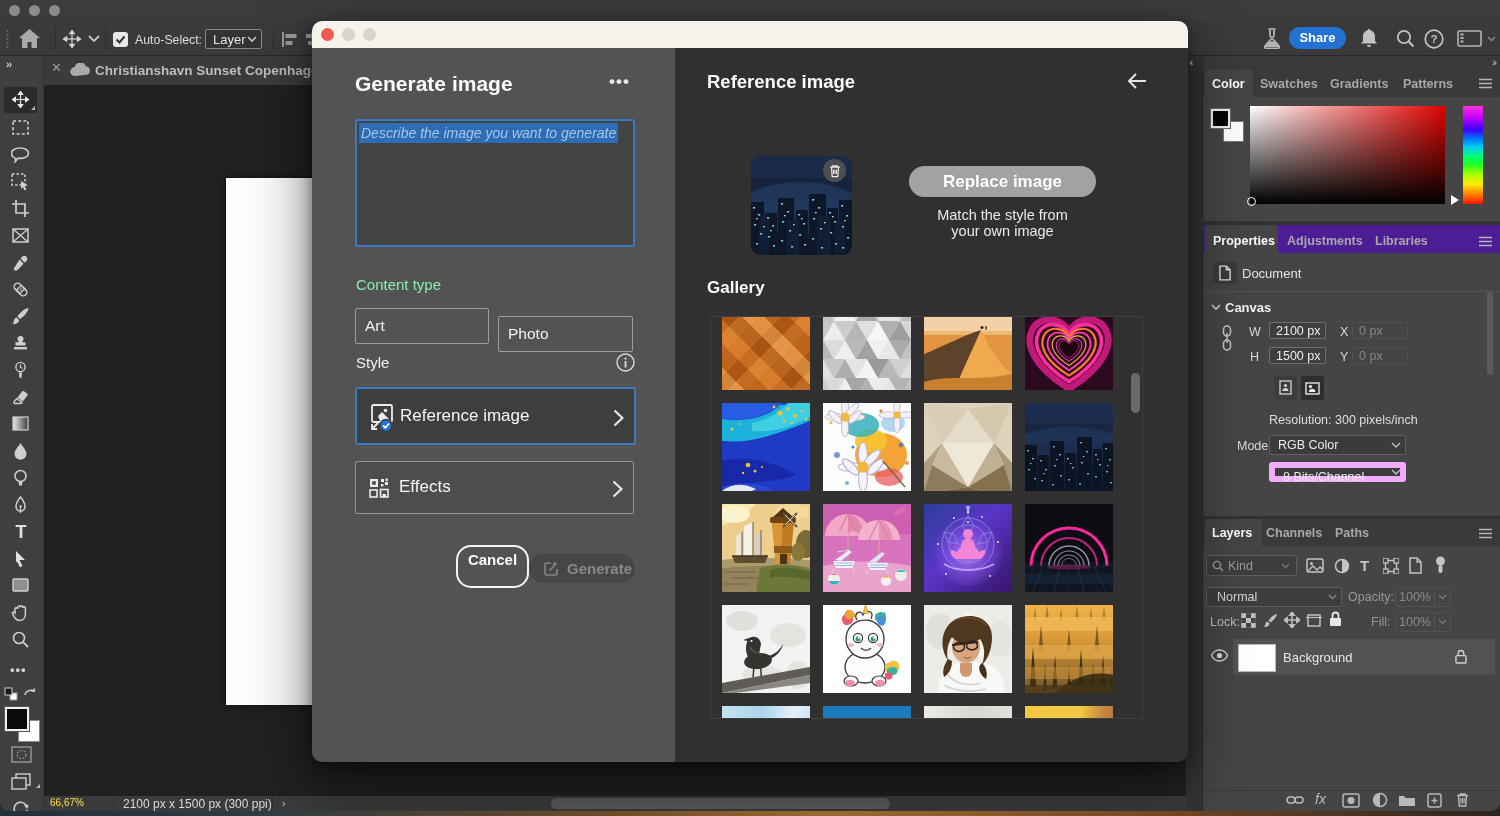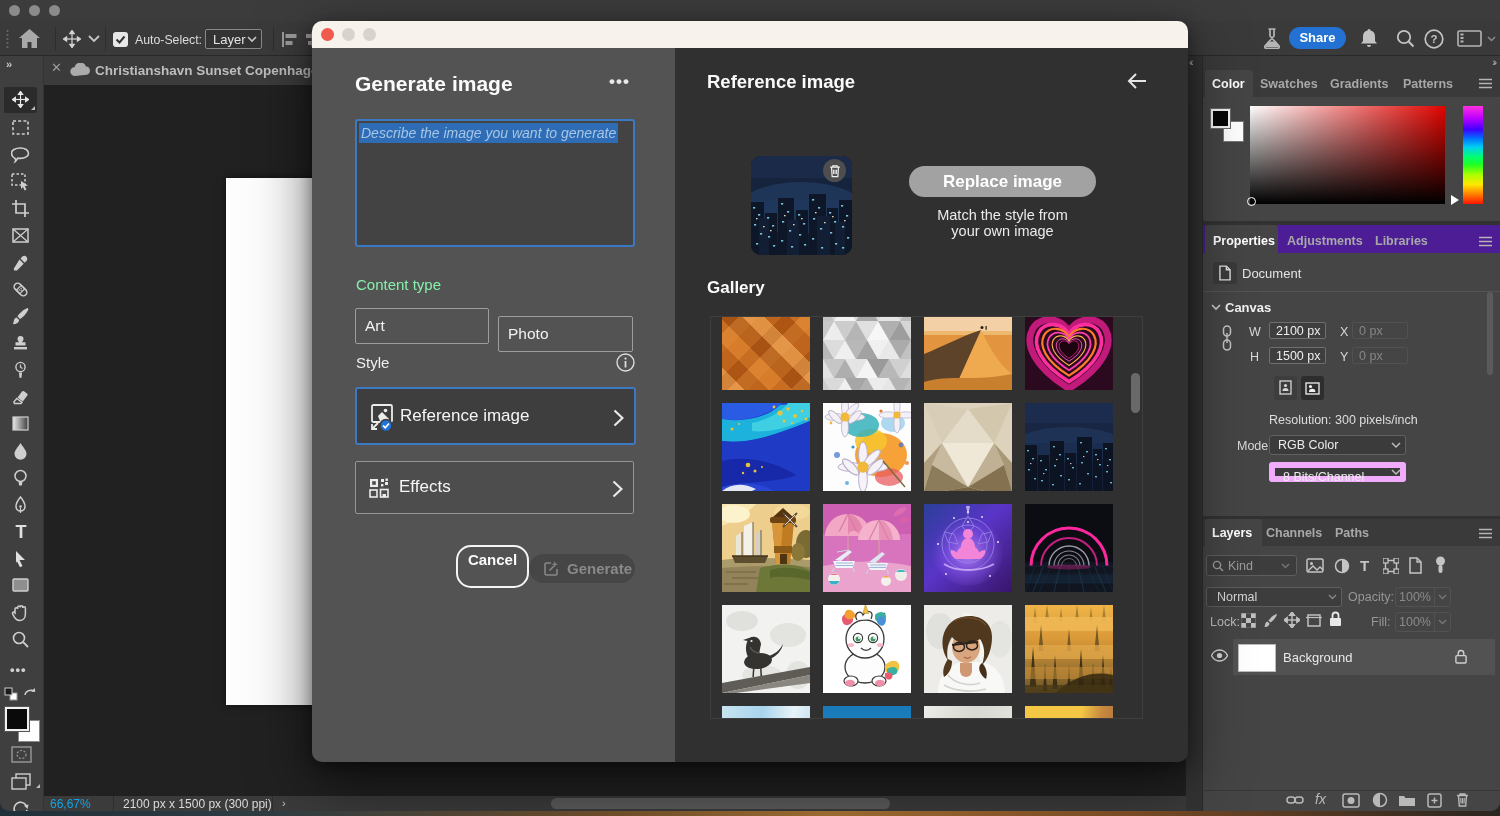--- a/index.html
+++ b/index.html
@@ -252,21 +252,21 @@
       <path d="M7 13 a4.5 4.5 0 0 1 -.4-9 a6 6 0 0 1 11.4-.6 a4.2 4.2 0 0 1 .6 8.3 z" fill="#ababab"></path>
     </svg>
     <div class="abs" style="left:51px;top:7px;font-size:13.5px;font-weight:bold;color:#bdbdbd;white-space:nowrap;">Christianshavn Sunset Copenhagen.psd</div>
   </div>
 
   <div class="abs" style="left:44px;top:85px;width:1142px;height:711px;background:#212121;overflow:hidden;">
     <div class="abs" style="left:182px;top:93px;width:110px;height:527px;background:#fdfdfd;box-shadow:0 0 8px rgba(0,0,0,.5);"></div>
   </div>
 
   <div class="abs" style="left:44px;top:796px;width:1142px;height:15px;background:#3b3b3b;" id="statusbar">
-    <div class="abs" style="left:6px;top:1px;font-size:12px;color:#0ea5e9;">66,67%</div>
+    <div class="abs" style="left:6px;top:1px;font-size:10px;color:#fde047;">66,67%</div>
     <div class="abs" style="left:69px;top:0;width:1px;height:15px;background:#2e2e2e;"></div>
     <div class="abs" style="left:79px;top:1px;font-size:12px;color:#dadada;">2100 px x 1500 px (300 ppi)</div>
     <div class="abs" style="left:228px;top:0;width:1px;height:15px;background:#2e2e2e;"></div>
     <div class="abs" style="left:238px;top:1px;font-size:11px;color:#cbcbcb;">›</div>
     <div class="abs" style="left:507px;top:2px;width:339px;height:11px;border-radius:6px;background:#5b5b5b;"></div>
   </div>
 
   <div class="abs" style="left:1186px;top:56px;width:17px;height:755px;background:#343434;border-right:1px solid #2c2c2c;">
     <div class="abs" style="left:3px;top:1px;color:#b5b5b5;font-size:10px;letter-spacing:-2px;">‹‹</div>
   </div>

